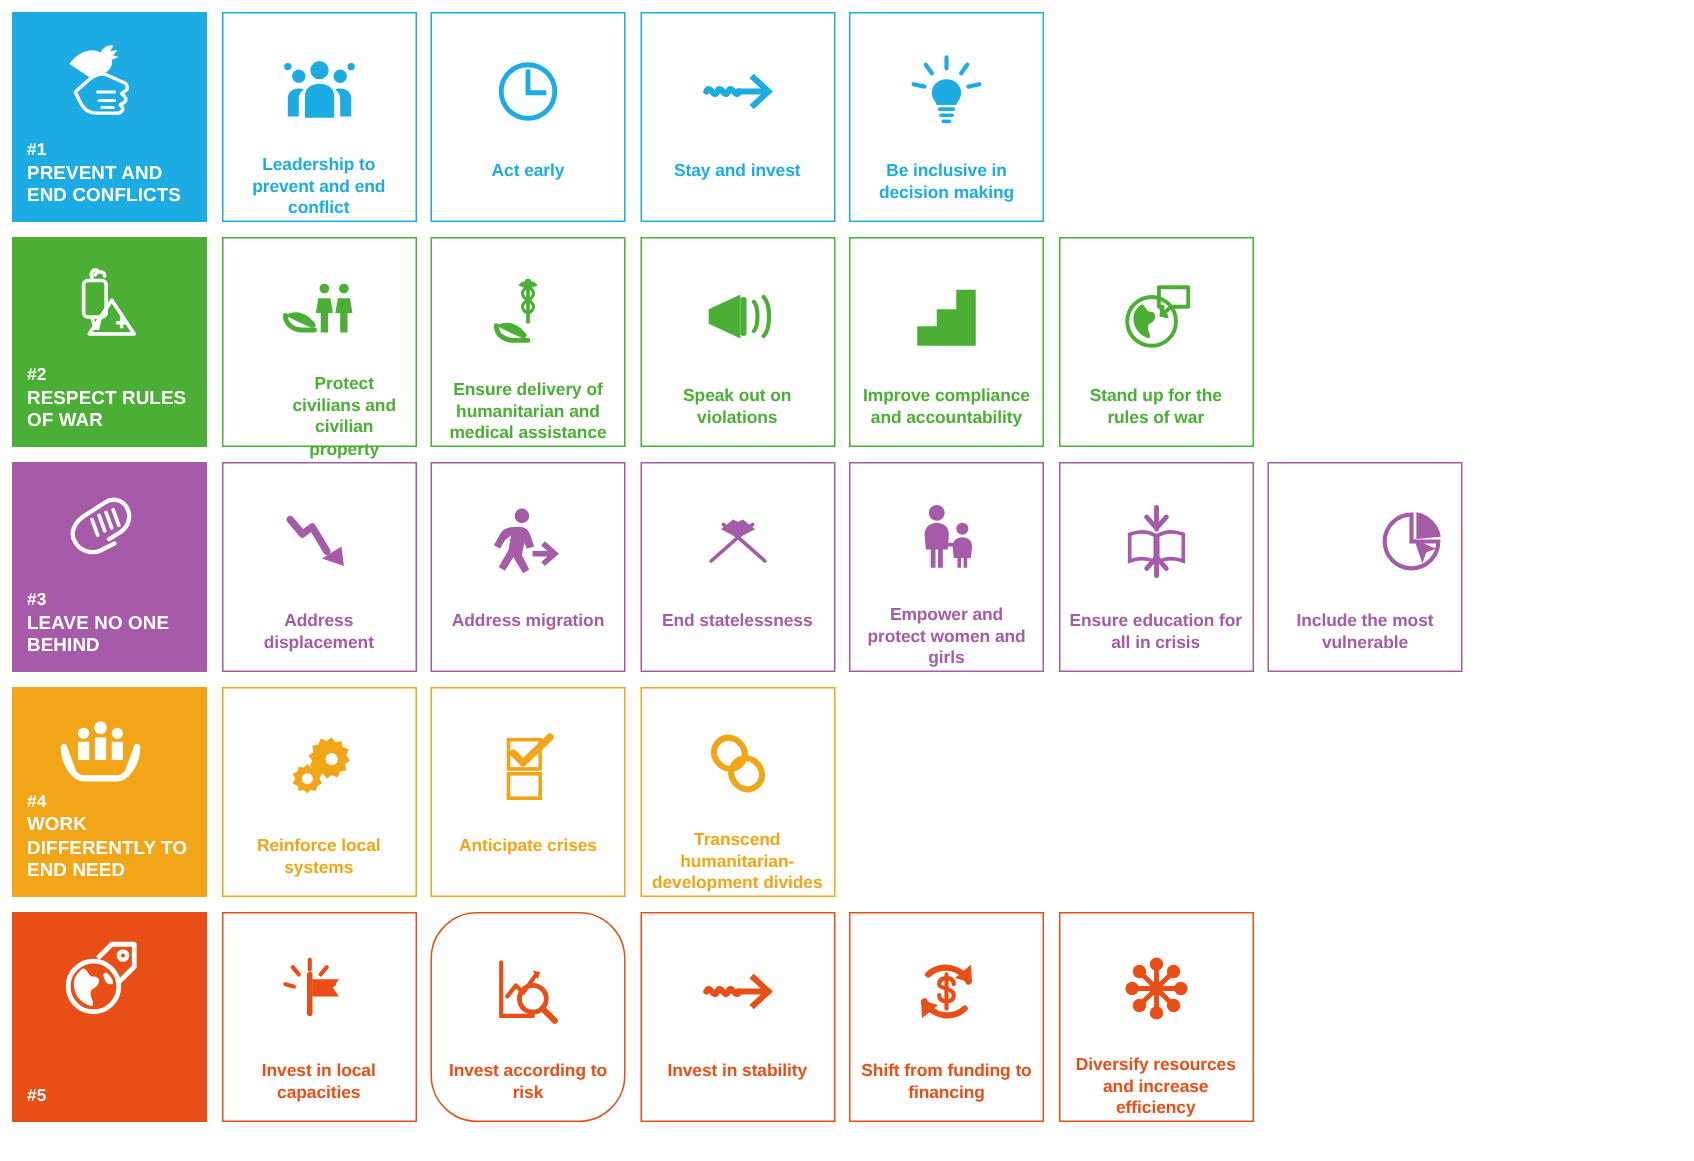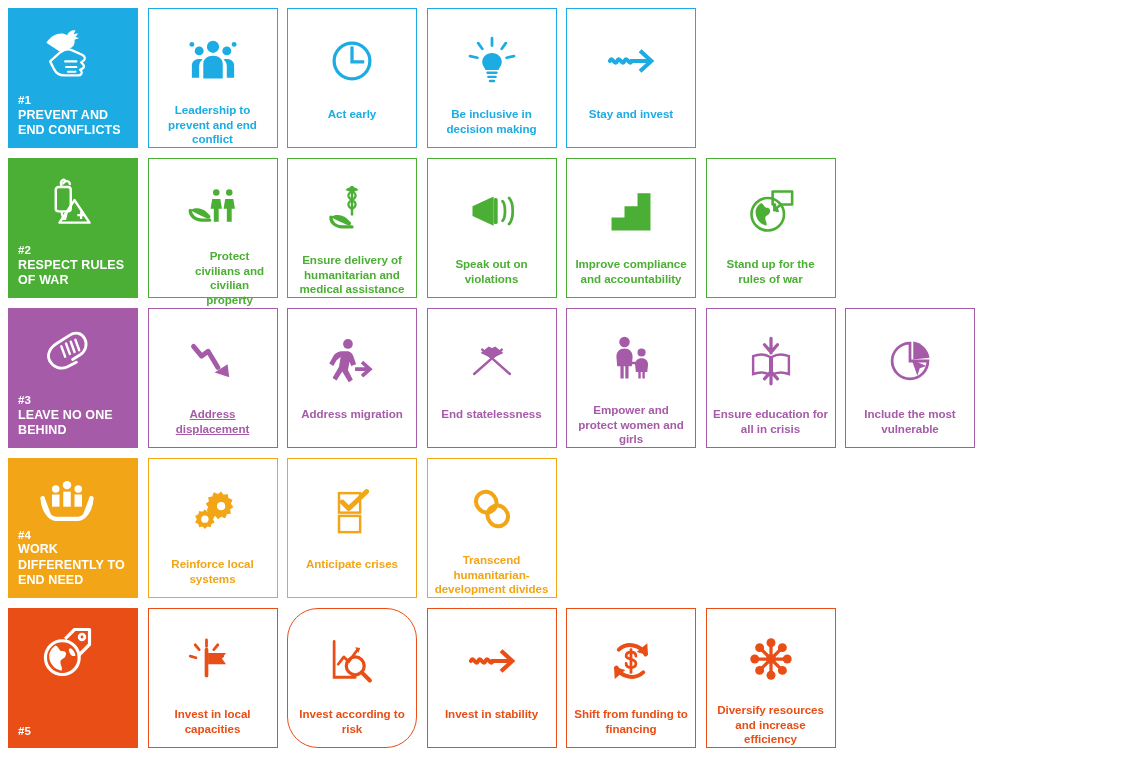--- a/index.html
+++ b/index.html
@@ -94,37 +94,37 @@
           <svg viewBox="0 0 64 64" width="52" height="52" fill="#1CACE3" stroke="#1CACE3" xmlns="http://www.w3.org/2000/svg">
             <circle cx="32" cy="32" r="22" fill="none" stroke="#1CACE3" stroke-width="4"></circle>
             <path d="M32 16v17h13" fill="none" stroke="#1CACE3" stroke-width="4" stroke-linecap="square"></path>
           </svg>
         </span>
         <div class="clbl" style="color: rgb(28, 172, 227);">Act early</div>
       </div>
       <div class="tile card" style="border-color: rgb(28, 172, 227);">
         <span class="cicon">
           <svg viewBox="0 0 64 64" width="52" height="52" fill="#1CACE3" stroke="#1CACE3" xmlns="http://www.w3.org/2000/svg">
+            <path d="M6 32c3-7 6 7 9 0s6 7 9 0 6 7 9 0" fill="none" stroke="#1CACE3" stroke-width="5" stroke-linecap="round"></path>
+            <path d="M33 32h20M45 21l12 11-12 11" fill="none" stroke="#1CACE3" stroke-width="5" stroke-linecap="square" stroke-linejoin="miter"></path>
+          </svg>
+        </span>
+        <div class="clbl" style="color: rgb(28, 172, 227);">Stay and invest</div>
+      </div>
+      <div class="tile card" style="border-color: rgb(28, 172, 227);">
+        <span class="cicon">
+          <svg viewBox="0 0 64 64" width="52" height="52" fill="#1CACE3" stroke="#1CACE3" xmlns="http://www.w3.org/2000/svg">
             <path d="M32 22c7 0 12 5 12 11 0 5-3 7-4 10H24c-1-3-4-5-4-10 0-6 5-11 12-11z" stroke="none"></path>
             <rect x="25" y="45" width="14" height="3" rx="1.5" stroke="none"></rect>
             <rect x="26" y="50" width="12" height="3" rx="1.5" stroke="none"></rect>
             <rect x="28" y="55" width="8" height="3" rx="1.5" stroke="none"></rect>
             <path d="M32 4v9M15 10l5 7M49 10l-5 7M5 26l9 2M59 26l-9 2" stroke="#1CACE3" stroke-width="3.4" stroke-linecap="round" fill="none"></path>
           </svg>
         </span>
         <div class="clbl" style="color: rgb(28, 172, 227);">Be inclusive in decision making</div>
-      </div>
-      <div class="tile card" style="border-color: rgb(28, 172, 227);">
-        <span class="cicon">
-          <svg viewBox="0 0 64 64" width="52" height="52" fill="#1CACE3" stroke="#1CACE3" xmlns="http://www.w3.org/2000/svg">
-            <path d="M6 32c3-7 6 7 9 0s6 7 9 0 6 7 9 0" fill="none" stroke="#1CACE3" stroke-width="5" stroke-linecap="round"></path>
-            <path d="M33 32h20M45 21l12 11-12 11" fill="none" stroke="#1CACE3" stroke-width="5" stroke-linecap="square" stroke-linejoin="miter"></path>
-          </svg>
-        </span>
-        <div class="clbl" style="color: rgb(28, 172, 227);">Stay and invest</div>
       </div>
     </div>
     <div class="row">
       <div class="tile head" style="background: rgb(76, 175, 53);">
         <span class="hicon"><svg viewBox="0 0 64 64" width="60" height="60" fill="#ffffff" stroke="#ffffff" xmlns="http://www.w3.org/2000/svg">
             <path d="M26 14c-2-4 2-7 4-5M28 12c3-4 7-2 7 1" fill="none" stroke="#ffffff" stroke-width="2.4" stroke-linecap="round"></path>
             <rect x="20" y="16" width="16" height="26" rx="3" fill="none" stroke="#ffffff" stroke-width="2.6"></rect>
             <path d="M26 42l2 8h2l2-8" fill="none" stroke="#ffffff" stroke-width="2.4"></path>
             <path d="M40 30L24 54h32z" fill="none" stroke="#ffffff" stroke-width="2.6" stroke-linejoin="round"></path>
             <path d="M47 42v8M43 46h8" stroke="#ffffff" stroke-width="2.4" fill="none"></path>
@@ -198,21 +198,21 @@
         <div class="num">#3</div>
         <div class="ttl">LEAVE NO ONE BEHIND</div>
       </div>
       <div class="tile card" style="border-color: rgb(166, 91, 168);">
         <span class="cicon">
           <svg viewBox="0 0 64 64" width="52" height="52" fill="#A65BA8" stroke="#A65BA8" xmlns="http://www.w3.org/2000/svg">
             <path d="M8 14l10 12 8-6 12 20" fill="none" stroke="#A65BA8" stroke-width="6" stroke-linecap="round" stroke-linejoin="round"></path>
             <path d="M52 52l-18-6 16-10z" stroke="none"></path>
           </svg>
         </span>
-        <div class="clbl" style="color: rgb(166, 91, 168); text-decoration: underline;">Address displacement</div>
+        <div class="clbl" style="color: rgb(166, 91, 168);">Address displacement</div>
       </div>
       <div class="tile card" style="border-color: rgb(166, 91, 168);">
         <span class="cicon">
           <svg viewBox="0 0 64 64" width="52" height="52" fill="#A65BA8" stroke="#A65BA8" xmlns="http://www.w3.org/2000/svg">
             <circle cx="27" cy="11" r="6" stroke="none"></circle>
             <path d="M26 20c4 0 7 3 8 7l3 9-6 2-2-5-2 10 6 12-5 3-8-13-7 11-5-3 8-14 2-12-5 4-4 7-5-3 5-9c2-4 7-6 11-6z" stroke="none"></path>
             <path d="M38 42h14M46 35l8 7-8 7" fill="none" stroke="#A65BA8" stroke-width="4.5" stroke-linecap="square"></path>
           </svg>
         </span>
         <div class="clbl" style="color: rgb(166, 91, 168);">Address migration</div>
@@ -244,21 +244,21 @@
         <span class="cicon">
           <svg viewBox="0 0 64 64" width="52" height="52" fill="#A65BA8" stroke="#A65BA8" xmlns="http://www.w3.org/2000/svg">
             <path d="M10 26c8-3 14-3 21 1v22c-7-4-13-4-21-1z" fill="none" stroke="#A65BA8" stroke-width="3"></path>
             <path d="M54 26c-8-3-14-3-21 1v22c7-4 13-4 21-1z" fill="none" stroke="#A65BA8" stroke-width="3"></path>
             <path d="M32 4v18M24 12l8 9 8-9" fill="none" stroke="#A65BA8" stroke-width="4" stroke-linecap="round" stroke-linejoin="round"></path>
             <path d="M32 60V46M24 54l8-9 8 9" fill="none" stroke="#A65BA8" stroke-width="4" stroke-linecap="round" stroke-linejoin="round"></path>
           </svg>
         </span>
         <div class="clbl" style="color: rgb(166, 91, 168);">Ensure education for all in crisis</div>
       </div>
-      <div class="tile card" style="border-color: rgb(166, 91, 168);">
+      <div class="tile card" style="border-color: rgb(166, 91, 168); align-items: flex-end;">
         <span class="cicon">
           <svg viewBox="0 0 64 64" width="52" height="52" fill="#A65BA8" stroke="#A65BA8" xmlns="http://www.w3.org/2000/svg">
             <path d="M32 32V10a22 22 0 1 0 22 22z" fill="none" stroke="#A65BA8" stroke-width="3.4"></path>
             <path d="M36 8a24 24 0 0 1 20 20L36 30z" stroke="none"></path>
             <path d="M34 30l18 8-8 3-3 9z" stroke="none"></path>
           </svg>
         </span>
         <div class="clbl" style="color: rgb(166, 91, 168);">Include the most vulnerable</div>
       </div>
     </div>

